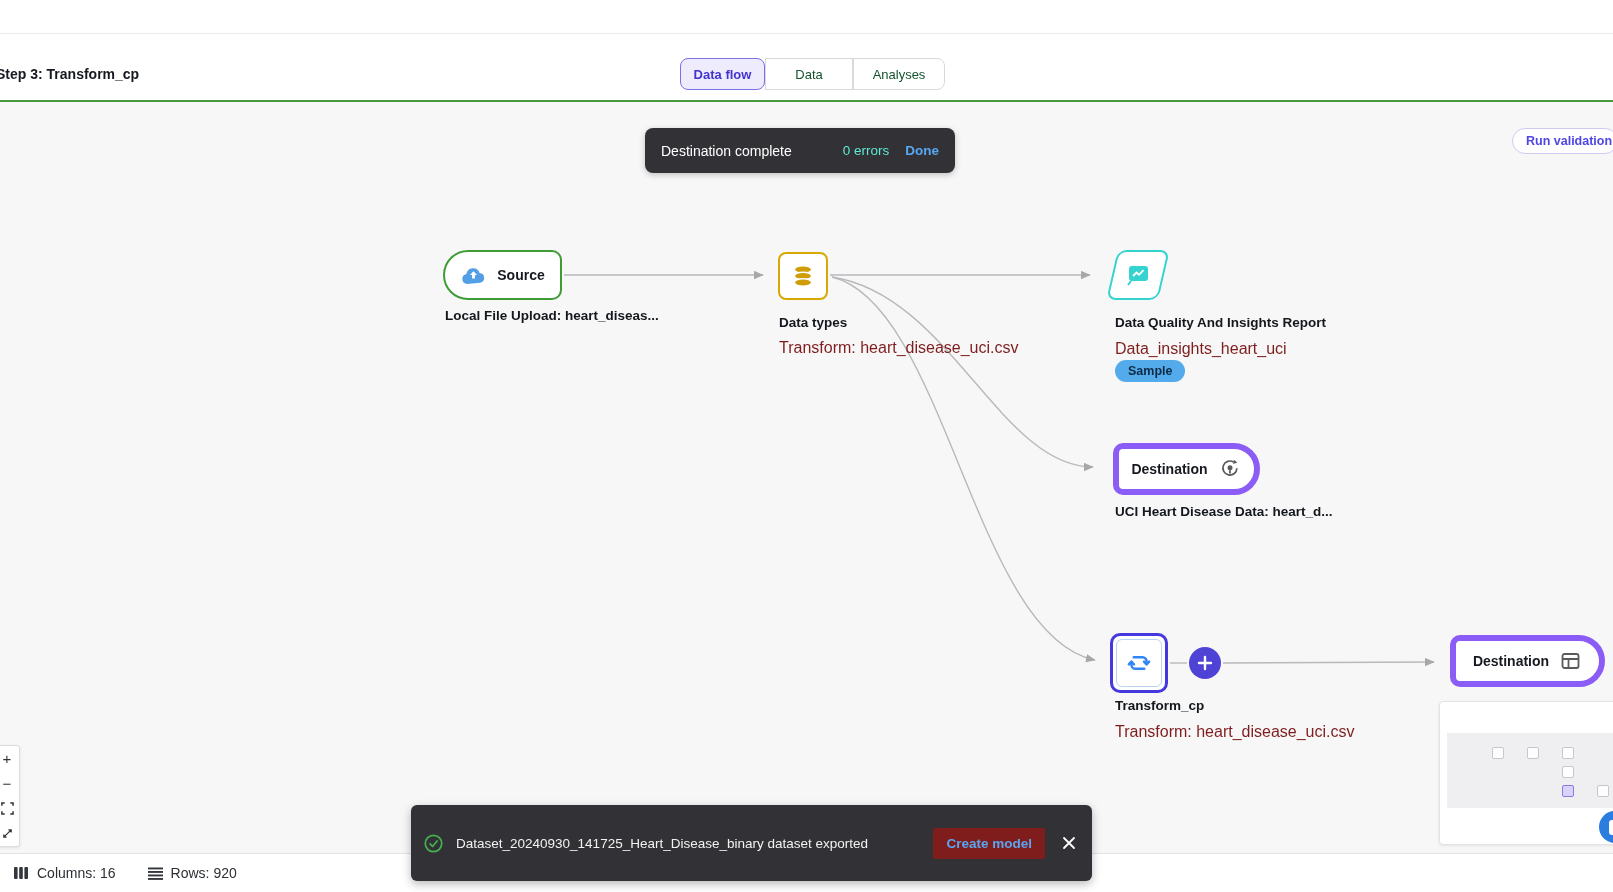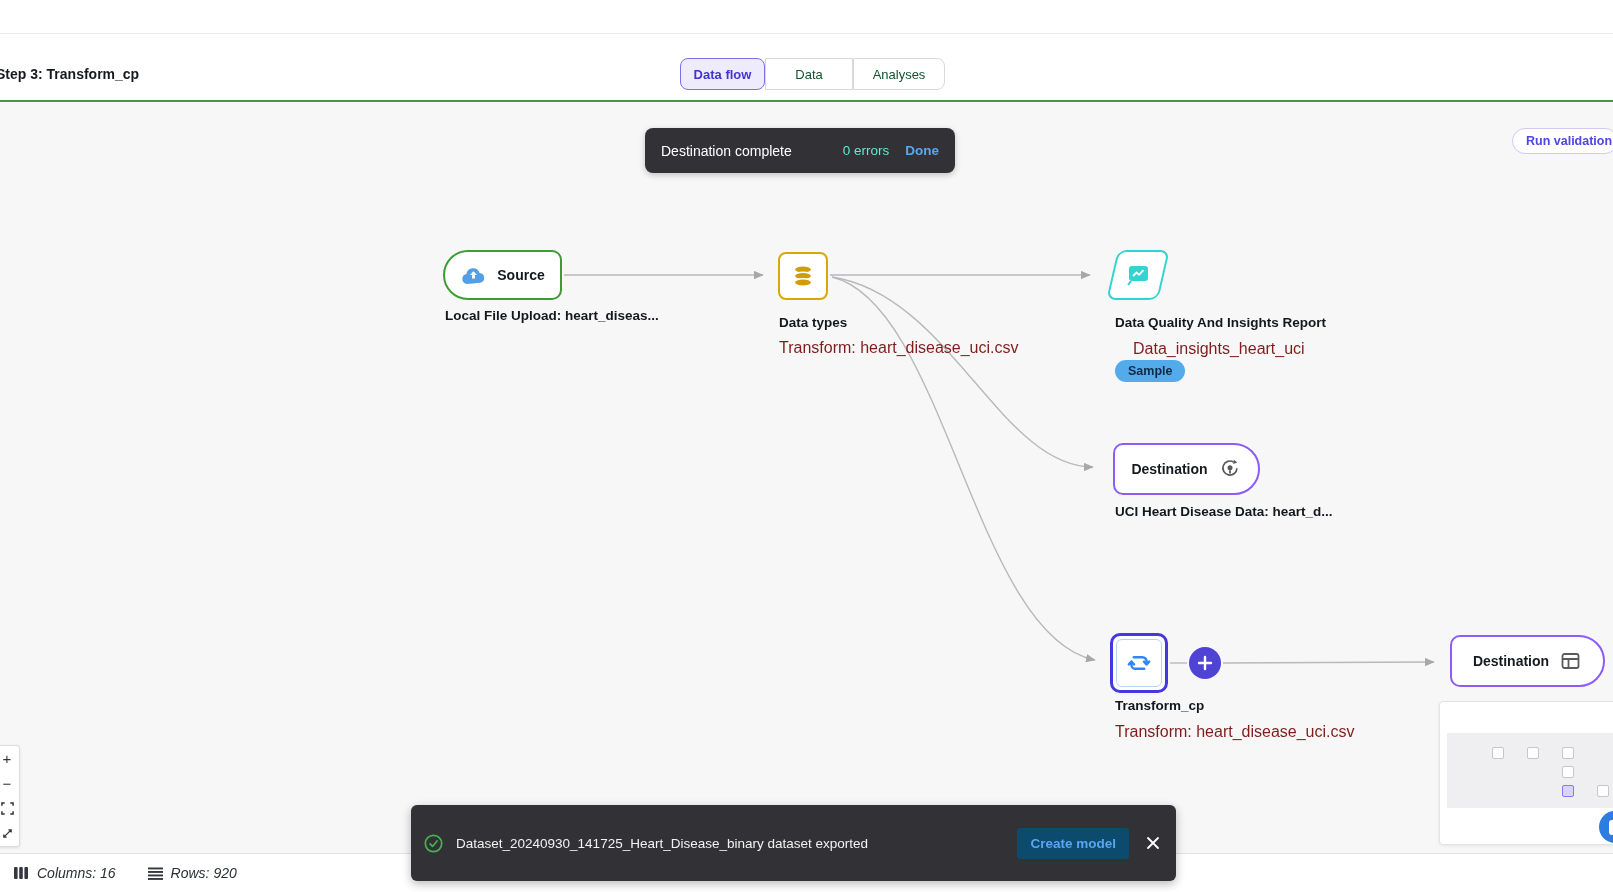--- a/index.html
+++ b/index.html
@@ -46,21 +46,21 @@
             border-radius:25px 10px 10px 25px;display:flex;align-items:center;justify-content:center;gap:10px;
             box-sizing:border-box;cursor:pointer;z-index:3;}
   .src-node b{font-size:14px;}
   .dt-node{left:778px;top:252px;width:50px;height:48px;background:#fff;border:2px solid #d8a904;border-radius:8px;
            display:flex;align-items:center;justify-content:center;box-sizing:border-box;cursor:pointer;z-index:3;}
   .dq-node{left:1112px;top:250px;width:52px;height:50px;background:#fff;border:2px solid #35d3cf;border-radius:9px;
            transform:skewX(-13deg);display:flex;align-items:center;justify-content:center;box-sizing:border-box;cursor:pointer;z-index:3;}
   .dq-node svg{transform:skewX(13deg);}
   .badge{left:1115px;top:360px;background:#54abeb;color:#0d2a46;font-size:12.5px;font-weight:700;
          padding:4px 13px;border-radius:13px;z-index:3;}
-  .dest-node{background:#fff;border:2px solid #8b5cf6;border-radius:10px 26px 26px 10px;
+  .dest-node{background:#fff;border:6px solid #8b5cf6;border-radius:10px 26px 26px 10px;
              display:flex;align-items:center;justify-content:center;gap:10px;box-sizing:border-box;cursor:pointer;z-index:3;}
   .dest-node b{font-size:14px;}
   .dest-mid{left:1113px;top:443px;width:147px;height:52px;}
   .dest-right{left:1450px;top:635px;width:155px;height:52px;}
   .tf-node{left:1110px;top:633px;width:58px;height:60px;background:#fff;border:3px solid #4538de;border-radius:10px;
            box-sizing:border-box;padding:3px;cursor:pointer;z-index:3;}
   .tf-inner{width:100%;height:100%;border:1.5px solid #b9d3f0;border-radius:6px;box-sizing:border-box;
             display:flex;align-items:center;justify-content:center;}
   .plus-btn{left:1189px;top:647px;width:32px;height:32px;border-radius:50%;background:#4f43d6;
             display:flex;align-items:center;justify-content:center;cursor:pointer;z-index:3;}
@@ -69,32 +69,32 @@
   .minimap{left:1439px;top:701px;width:181px;height:142px;background:#fff;border:1px solid #e3e3e5;border-radius:4px;
            box-shadow:0 1px 3px rgba(0,0,0,.08);z-index:3;}
   .mm-area{left:1447px;top:733px;width:166px;height:75px;background:#efeff1;z-index:3;}
   .mm-sq{width:12px;height:12px;background:#fdfdfd;border:1.5px solid #c7c7cb;border-radius:2px;box-sizing:border-box;z-index:4;}
   .mm-sq.sel{border-color:#8679e8;background:#d9d4f7;}
   .fab{left:1599px;top:811px;width:32px;height:32px;border-radius:50%;background:#2b7de0;
        display:flex;align-items:center;justify-content:center;cursor:pointer;z-index:8;}
   .fab .doc{width:12px;height:15px;background:#fff;border-radius:3px;}
 
   
-  .etoast{left:411px;top:805px;width:765px;height:76px;background:#323236;border-radius:6px;z-index:9;
+  .etoast{left:411px;top:805px;width:681px;height:76px;background:#323236;border-radius:6px;z-index:9;
           display:flex;align-items:center;padding:0 16px 0 12px;box-sizing:border-box;box-shadow:0 3px 10px rgba(0,0,0,.28);}
   .etoast .lines{flex:1;margin-left:12px;}
   .etoast .lines div{font-size:13.5px;color:#f2f2f2;line-height:31px;}
-  .cmodel{background:#0c4a6e;border-radius:3px;padding:8px 13px;font-size:13.5px;font-weight:700;color:#58a6f2;
+  .cmodel{background:#7f1d1d;border-radius:3px;padding:8px 13px;font-size:13.5px;font-weight:700;color:#58a6f2;
           cursor:pointer;white-space:nowrap;}
   .eclose{margin-left:17px;cursor:pointer;display:flex;align-items:center;}
 
   
   .statusbar{left:0;top:853px;width:1613px;height:39px;background:#fff;border-top:1px solid #e2e2e2;
              display:flex;align-items:center;padding-left:14px;box-sizing:border-box;gap:8px;z-index:8;}
-  .statusbar .stat{font-size:14px;color:#2b2f35;font-style:italic;}
+  .statusbar .stat{font-size:14px;color:#2b2f35;}
   .gap24{width:16px;}
 
   
   .zoompanel{left:-8px;top:745px;width:26px;height:100px;background:#fff;border:1px solid #ddd;border-radius:3px;
              box-shadow:0 1px 3px rgba(0,0,0,.1);display:flex;flex-direction:column;align-items:flex-end;z-index:4;}
   .zbtn{width:24px;height:25px;display:flex;align-items:center;justify-content:center;cursor:pointer;
         font-size:15px;color:#333;}
 
   svg{display:block;}
   .edges{left:0;top:0;z-index:2;pointer-events:none;}
@@ -174,21 +174,21 @@
   <div class="abs node-sub" style="left:779px;top:339px;">Transform: heart_disease_uci.csv</div>
 
   <div class="abs dq-node">
     <svg width="26" height="22" viewBox="0 0 26 22">
       <rect x="4" y="2" width="19" height="15" rx="3" fill="#35d3cf"></rect>
       <polyline points="8,12 11.5,8.5 14,10.8 18.5,6.2" stroke="#fff" stroke-width="1.9" fill="none"></polyline>
       <path d="M6,17 L3,21" stroke="#35d3cf" stroke-width="2" fill="none"></path>
     </svg>
   </div>
   <div class="abs node-label" style="left:1115px;top:315px;">Data Quality And Insights Report</div>
-  <div class="abs node-sub" style="left:1115px;top:340px;margin-left:18px;">Data_insights_heart_uci</div>
+  <div class="abs node-sub" style="left:1115px;top:340px;">Data_insights_heart_uci</div>
   <div class="abs badge">Sample</div>
 
   <div class="abs dest-node dest-mid">
     <b>Destination</b>
     <svg width="24" height="24" viewBox="0 0 24 24">
       <path d="M15.6,5.1 A7,7 0 1 0 18.9,11.2" fill="none" stroke="#5a5a5a" stroke-width="1.7"></path>
       <path d="M15.8,2.8 L19.4,5.4 L15.2,6.9 Z" fill="#5a5a5a"></path>
       <circle cx="12" cy="10.8" r="2.5" fill="#5a5a5a"></circle>
       <path d="M12,13.2 V16.6" stroke="#5a5a5a" stroke-width="1.8"></path>
     </svg>

